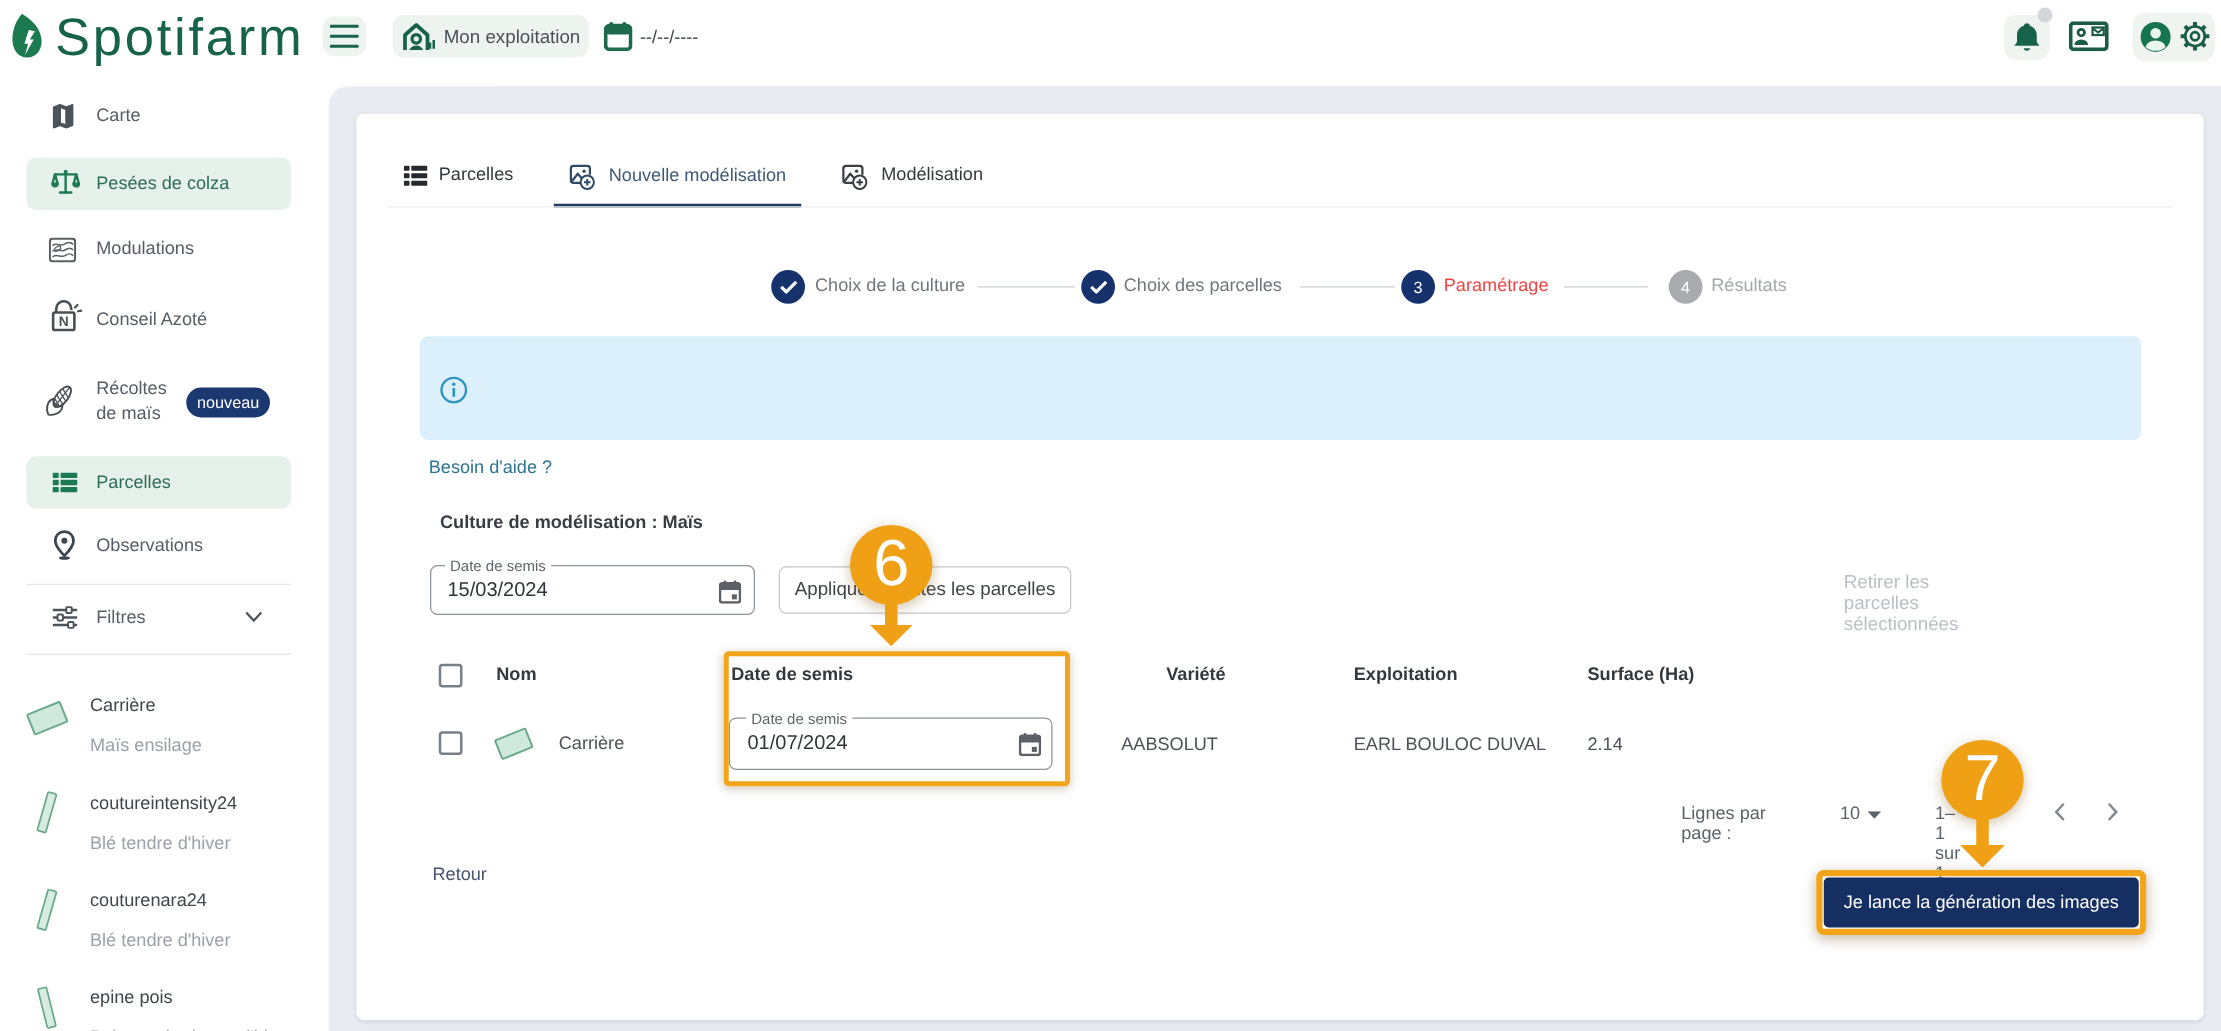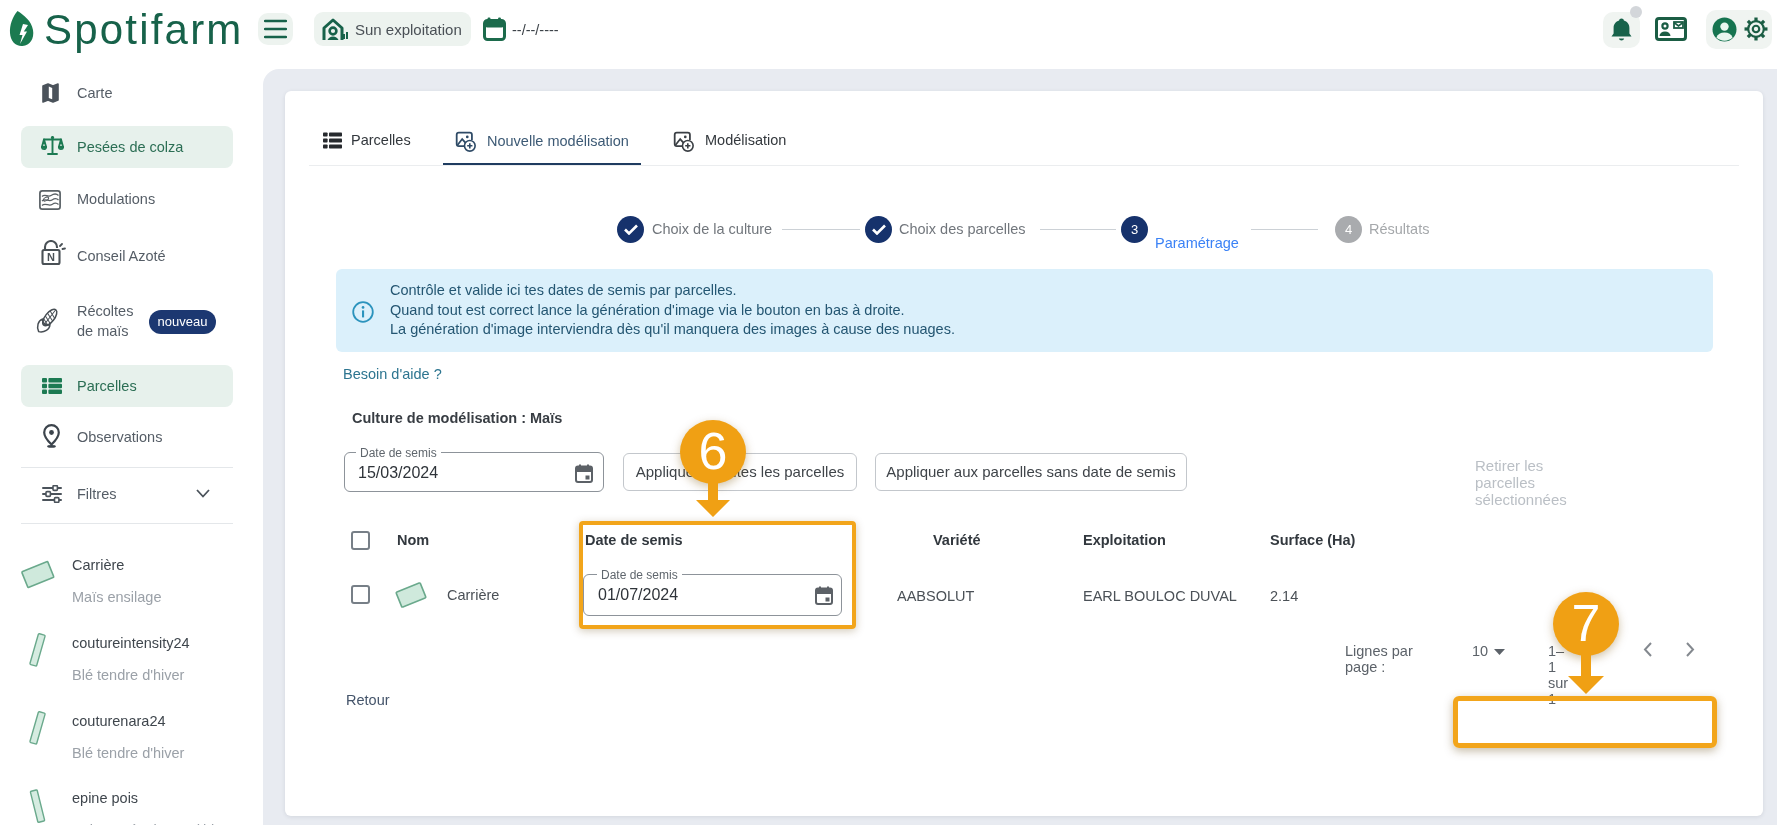--- a/index.html
+++ b/index.html
@@ -65,21 +65,21 @@
   </svg>
 
   <div class="abs hpill" style="left:314px;top:12px;width:157px;height:34px;border-radius:9px;"></div>
   <svg class="abs" style="left:322px;top:18px" width="26" height="24" viewBox="0 0 26 24">
     <path d="M2 22 L2 10 L11 2 L20 10 L20 22" fill="none" stroke="#17624a" stroke-width="3" stroke-linejoin="round"></path>
     <circle cx="11" cy="13" r="3.4" fill="none" stroke="#17624a" stroke-width="2.6"></circle>
     <path d="M5.5 22 A 6 6 0 0 1 16.5 22 Z" fill="#17624a"></path>
     <rect x="21" y="16" width="2" height="5" fill="#17624a"></rect>
       <rect x="24" y="14" width="2" height="7" fill="#17624a"></rect>
   </svg>
-  <div class="abs" style="left:355px;top:21px;font-size:15px;color:#4a5056;">Sun exploitation</div>
+  <div class="abs" style="left:355px;top:21px;font-size:15px;color:#4a5056;">Mon exploitation</div>
 
   <svg class="abs" style="left:483px;top:17px" width="23" height="24" viewBox="0 0 23 24">
     <rect x="1.5" y="3.5" width="20" height="19" rx="3" fill="none" stroke="#1c6b4c" stroke-width="3"></rect>
     <rect x="1.5" y="3.5" width="20" height="7" rx="3" fill="#1c6b4c"></rect>
     <rect x="4.5" y="0.5" width="3" height="5" rx="1.2" fill="#1c6b4c"></rect>
     <rect x="15" y="0.5" width="3" height="5" rx="1.2" fill="#1c6b4c"></rect>
   </svg>
   <div class="abs" style="left:512px;top:22px;font-size:14.5px;color:#3d4349;">--/--/----</div>
 
   <div class="abs hpill" style="left:1603px;top:12px;width:37px;height:36px;border-radius:10px;background:#f0f4f1;"></div>
@@ -276,53 +276,47 @@
   <div class="abs stepper-label" style="left:652px;top:221px;">Choix de la culture</div>
   <div class="step-line" style="left:782px;width:78px;"></div>
   <div class="step-circle" style="left:865px;background:#16326c;">
     <svg width="14" height="11" viewBox="0 0 14 11" style="margin-top:8px">
         <path d="M1 5.5 L5 9.5 L13 1.5" fill="none" stroke="#fff" stroke-width="2.6"></path>
       </svg>
   </div>
   <div class="abs stepper-label" style="left:899px;top:221px;">Choix des parcelles</div>
   <div class="step-line" style="left:1040px;width:76px;"></div>
   <div class="step-circle" style="left:1121px;background:#16326c;">3</div>
-  <div class="abs stepper-label" style="left:1155px;top:235px;color:#3b82f6;text-align:center;">Paramétrage</div>
+  <div class="abs stepper-label" style="left:1155px;top:221px;color:#ef4444;text-align:center;">Paramétrage</div>
   <div class="step-line" style="left:1251px;width:67px;"></div>
   <div class="step-circle" style="left:1335px;background:#a9abae;">4</div>
   <div class="abs stepper-label" style="left:1369px;top:221px;color:#a5a8ab;">Résultats</div>
 
   <div class="abs" style="left:336px;top:269px;width:1377px;height:83px;background:#dbf0fb;border-radius:6px;"></div>
   <svg class="abs" style="left:352px;top:301px" width="22" height="22" viewBox="0 0 22 22">
     <circle cx="11" cy="11" r="9.8" fill="none" stroke="#2b93bd" stroke-width="1.8"></circle>
     <rect x="10" y="9.4" width="2.1" height="7" fill="#2b93bd"></rect>
     <circle cx="11.05" cy="6.4" r="1.35" fill="#2b93bd"></circle>
   </svg>
-  <div class="abs" style="left:390px;top:281px;font-size:14.5px;line-height:19.5px;color:#245672;">
-    Contrôle et valide ici tes dates de semis par parcelles.<br>
-    Quand tout est correct lance la génération d'image via le bouton en bas à droite.<br>
-    La génération d'image interviendra dès qu'il manquera des images à cause des nuages.
-  </div>
 
   <div class="abs" style="left:343px;top:366px;font-size:14.5px;color:#2d7590;">Besoin d'aide ?</div>
   <div class="abs" style="left:352px;top:410px;font-size:14.5px;font-weight:bold;color:#383d43;">Culture de modélisation : Maïs</div>
 
   <div class="mui-field" style="left:344px;top:452px;width:260px;height:40px;"></div>
   <div class="mui-label" style="left:356px;top:446px;">Date de semis</div>
   <div class="mui-value" style="left:358px;top:464px;">15/03/2024</div>
   <svg class="abs" style="left:575px;top:464px" width="18" height="19" viewBox="0 0 18 19">
     <rect x="1" y="2.5" width="16" height="15.5" rx="2" fill="none" stroke="#5c6167" stroke-width="2"></rect>
     <rect x="1" y="2.5" width="16" height="5.5" fill="#5c6167"></rect>
     <rect x="4" y="0.5" width="2" height="4" fill="#5c6167"></rect>
       <rect x="12" y="0.5" width="2" height="4" fill="#5c6167"></rect>
     <rect x="10.5" y="11.5" width="4" height="4" fill="#5c6167"></rect>
   </svg>
 
   <div class="obtn" style="left:623px;top:453px;width:234px;height:38px;line-height:36px;">Appliquer à toutes les parcelles</div>
-  <div class="obtn" style="left:875px;top:453px;width:312px;height:38px;line-height:36px;">Appliquer aux parcelles sans date de semis</div>
   <div class="abs" style="left:1475px;top:457px;font-size:15px;color:#babfc5;">Retirer les parcelles sélectionnées</div>
 
   <div class="cbx" style="left:351px;top:531px;"></div>
   <div class="th" style="left:397px;top:532px;">Nom</div>
   <div class="th" style="left:585px;top:532px;">Date de semis</div>
   <div class="th" style="left:933px;top:532px;">Variété</div>
   <div class="th" style="left:1083px;top:532px;">Exploitation</div>
   <div class="th" style="left:1270px;top:532px;">Surface (Ha)</div>
 
   <div class="cbx" style="left:351px;top:585px;"></div>
@@ -352,20 +346,21 @@
     </svg>
   <div class="pag" style="left:1548px;top:643px;">1–1 sur 1</div>
   <svg class="abs" style="left:1643px;top:642px" width="9" height="15" viewBox="0 0 9 15">
       <path d="M8 1 L2 7.5 L8 14" fill="none" stroke="#84898f" stroke-width="2"></path>
     </svg>
   <svg class="abs" style="left:1686px;top:642px" width="9" height="15" viewBox="0 0 9 15">
       <path d="M1 1 L7 7.5 L1 14" fill="none" stroke="#84898f" stroke-width="2"></path>
     </svg>
 
   <div class="abs" style="left:346px;top:692px;font-size:14.5px;color:#44546a;">Retour</div>
+  <div class="abs" style="left:1459px;top:702px;width:252px;height:40px;background:#152f63;border-radius:4px;color:#fff;font-size:14.5px;text-align:center;line-height:40px;">Je lance la génération des images</div>
 
   <div class="abs" style="left:579px;top:521px;width:277px;height:108px;border:4px solid #f2a51b;border-radius:4px;box-shadow:0 2px 8px rgba(90,60,0,0.28);"></div>
 
   <div class="acirc" style="left:680px;top:420px;line-height:62px;font-size:52px;">6</div>
   <svg class="abs" style="left:694px;top:478px" width="38" height="40" viewBox="0 0 38 40">
     <path d="M14 0 L24 0 L24 22 L36 22 L19 39 L2 22 L14 22 Z" fill="#f0a014"></path>
   </svg>
 
   <div class="acirc" style="left:1553px;top:592px;line-height:62px;font-size:52px;">7</div>
   <svg class="abs" style="left:1567px;top:650px" width="38" height="45" viewBox="0 0 38 45">

